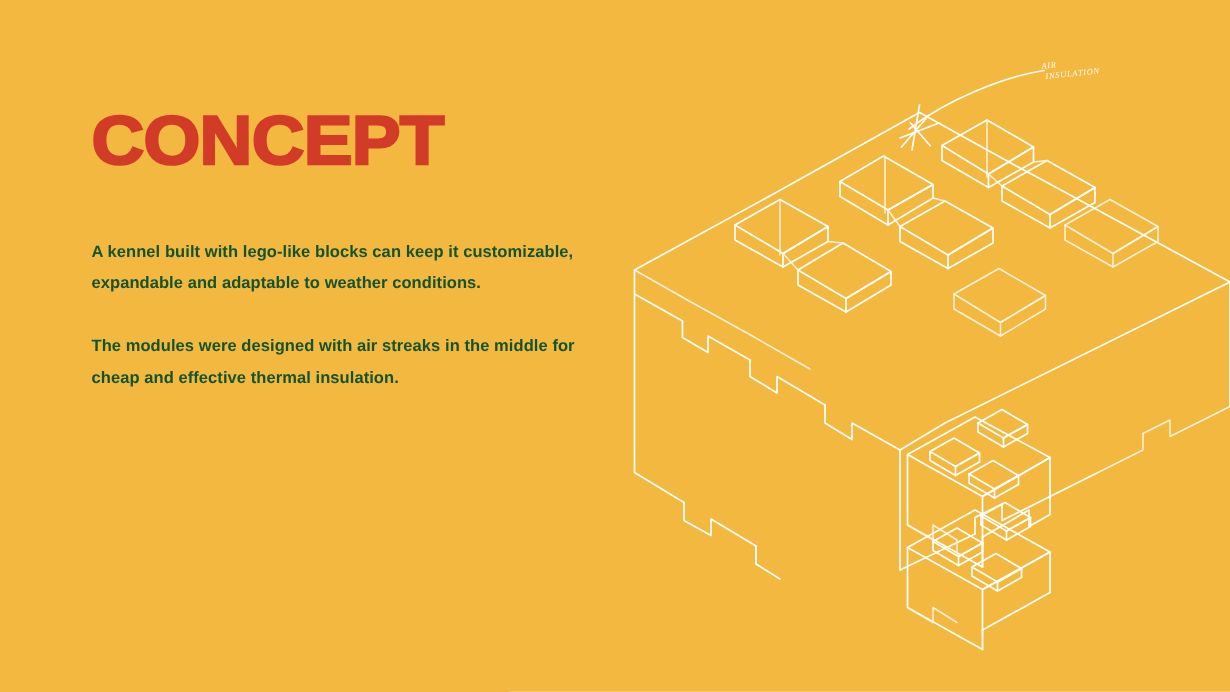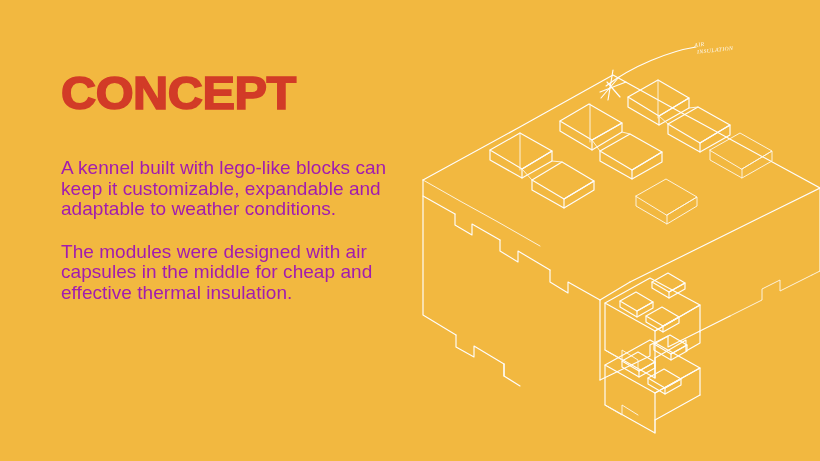--- a/index.html
+++ b/index.html
@@ -34,24 +34,24 @@
     line-height: 46px;
     letter-spacing: -0.5px;
     color: #D23B27;
     margin: 0 0 42px 0;
     transform: scaleX(1.06);
     transform-origin: left center;
     -webkit-text-stroke: 1.6px #D23B27;
   }
   .body-para {
     font-family: "Liberation Sans", sans-serif;
-    font-weight: 400;
-    font-size: 19px;
+    font-weight: 700;
+    font-size: 11px;
     line-height: 20.5px;
-    color: #a21caf;
+    color: #14532d;
     margin: 0 0 22px 0;
     letter-spacing: 0.05px;
   }
   .body-para:last-child { margin-bottom: 0; }
 
   
   #drawing-wrap {
     position: absolute;
     left: 400px;
     top: 20px;
@@ -101,21 +101,21 @@
 </head>
 <body>
 
 <div id="slide">
 
   <div id="text-col">
     <h1 id="page-title">CONCEPT</h1>
 
     <p class="body-para">A kennel built with lego-like blocks can keep it customizable, expandable and adaptable to weather conditions.</p>
 
-    <p class="body-para">The modules were designed with air capsules in the middle for cheap and effective thermal insulation.</p>
+    <p class="body-para">The modules were designed with air streaks in the middle for cheap and effective thermal insulation.</p>
 
   </div>
 
   <div id="drawing-wrap">
     <svg width="420" height="400" viewBox="0 0 420 400" aria-hidden="true">
 
       <g>
         <path class="leader" d="M296,27 C270,31 232,46 206,66"></path>
 
         <path class="leader" d="M219,57 L201,78"></path>

